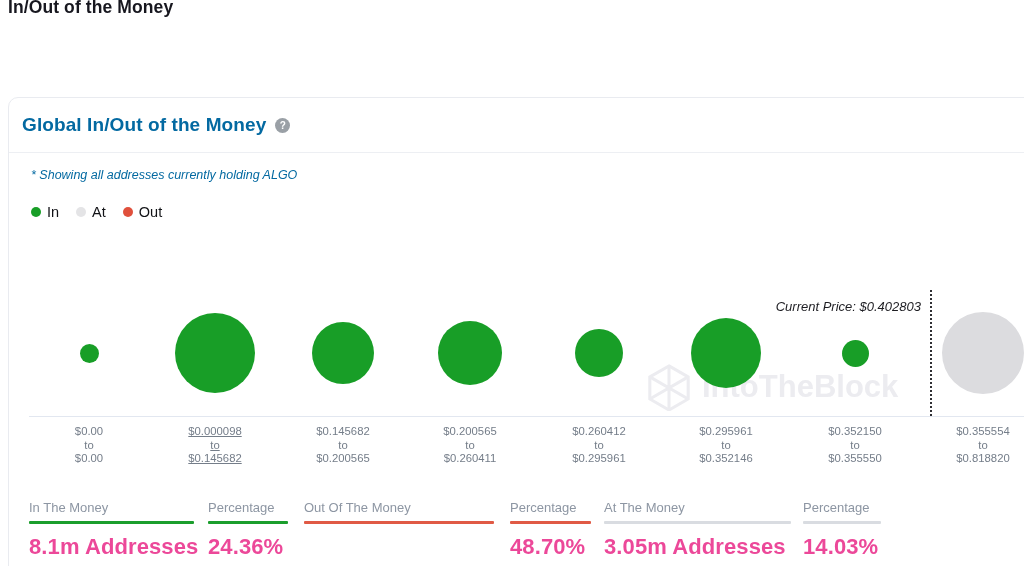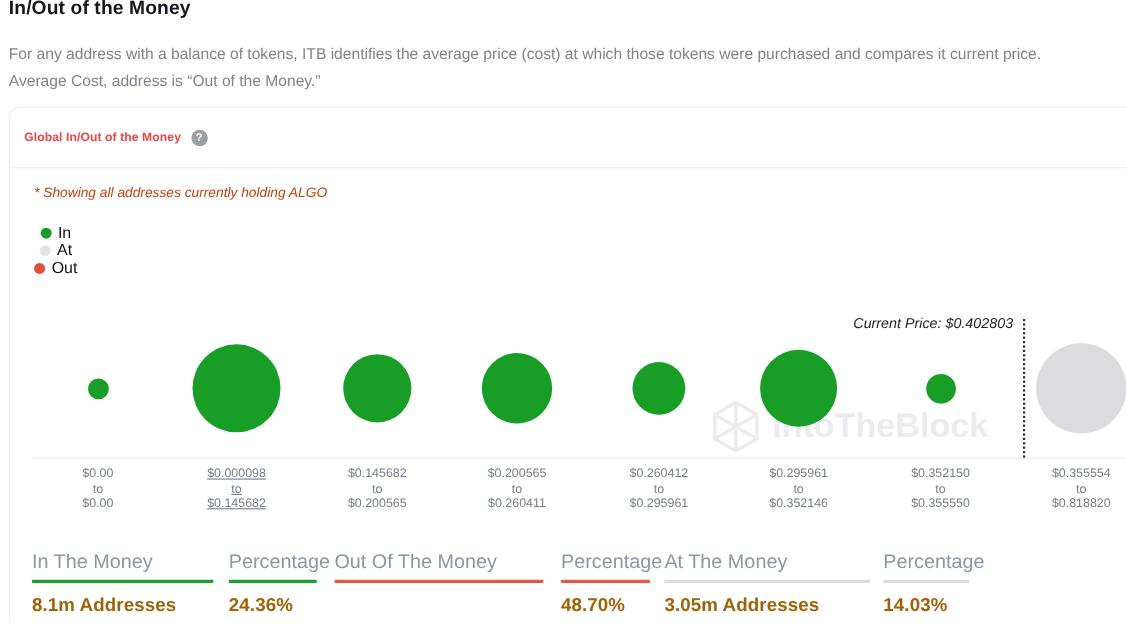--- a/index.html
+++ b/index.html
@@ -9,65 +9,61 @@
 
   .page-title { position:absolute; left:8px; top:-3px; font-size:17.5px; font-weight:700;
     color:#17171f; letter-spacing:.1px; white-space:nowrap; }
   .desc { position:absolute; left:8px; top:39px; font-size:14.2px; color:#82828c;
     line-height:23.5px; white-space:nowrap; }
 
   .card { position:absolute; left:8px; top:97px; width:1040px; height:515px;
     background:#ffffff; border:1px solid #e9ebf0; border-radius:10px; }
   .card-header { position:absolute; left:0; top:0; width:100%; height:55px;
     border-bottom:1px solid #edeff3; display:flex; align-items:center; padding-left:13px; }
-  .card-title { font-size:11px; font-weight:700; color:#ef4444; letter-spacing:.1px; }
+  .card-title { font-size:19px; font-weight:700; color:#0369a1; letter-spacing:.1px; }
   .help-icon { width:15px; height:15px; border-radius:50%; background:#9aa0a6; color:#ffffff;
     font-size:10px; font-weight:700; line-height:15px; text-align:center; margin-left:9px;
     cursor:pointer; }
   .note { position:absolute; left:22px; top:70px; font-size:12.5px; font-style:italic;
-    color:#c2410c; }
-  .legend { position:absolute; left:22px; top:106px; display:flex; align-items:center;flex-direction:column; }
+    color:#0369a1; }
+  .legend { position:absolute; left:22px; top:106px; display:flex; align-items:flex-end; }
   .legend-item { display:flex; align-items:center; margin-right:17px; cursor:pointer; }
   .legend-dot { width:10px; height:10px; border-radius:50%; margin-right:6px; }
   .legend-item span:last-child { font-size:14.5px; color:#111216; }
 
   .chart { position:absolute; left:0; top:155px; width:100%; height:250px; }
   .watermark { position:absolute; left:637px; top:110px; display:flex; align-items:center;
     z-index:1; }
   .watermark span { font-size:31px; font-weight:700; color:#ececf0; margin-left:10px;
     letter-spacing:0; }
   .bubble { position:absolute; border-radius:50%; z-index:2; cursor:pointer; }
   .bubble.in { background:#189e27; }
   .bubble.at { background:#dcdcdf; }
   .axis-line { position:absolute; left:20px; right:0; top:163px; height:1px;
     background:#e2e7f0; }
   .axis-label { position:absolute; top:172px; width:90px; text-align:center;
     font-size:11.3px; color:#747d89; line-height:13.5px; }
-  .current-price { position:absolute; left:742px; top:33px; width:170px; text-align:right;
+  .current-price { position:absolute; left:742px; top:46px; width:170px; text-align:right;
     font-size:13px; font-style:italic; color:#1d1d22; z-index:3; white-space:nowrap; }
   .price-line { position:absolute; left:921px; top:37px; height:126px; width:0;
     border-left:2.5px dotted #2f2f33; z-index:3; }
 
   .stats { position:absolute; left:0; top:402px; width:100%; display:flex;
     padding-left:20px; }
   .stat-col { flex:none; }
-  .stat-label { font-size:18px; color:#8d96a3; white-space:nowrap; }
+  .stat-label { font-size:13px; color:#8d96a3; white-space:nowrap; }
   .stat-underline { height:3px; margin-top:6px; border-radius:1px; }
-  .stat-value { margin-top:10px; font-size:17px; font-weight:700; color:#a16207;
+  .stat-value { margin-top:10px; font-size:22px; font-weight:700; color:#ec4899;
     white-space:nowrap; letter-spacing:.1px; }
 </style>
 </head>
 <body>
 
 <div class="page">
   <h1 class="page-title">In/Out of the Money</h1>
-  <div class="desc">
-    <div>For any address with a balance of tokens, ITB identifies the average price (cost) at which those tokens were purchased and compares it current price.</div>
-    <div>Average Cost, address is “Out of the Money.”</div>
-  </div>
 
   <div class="card">
     <div class="card-header">
       <span class="card-title">Global In/Out of the Money</span>
       <span class="help-icon">?</span>
     </div>
 
     <div class="note">* Showing all addresses currently holding ALGO</div>
 
     <div class="legend" id="legend">

